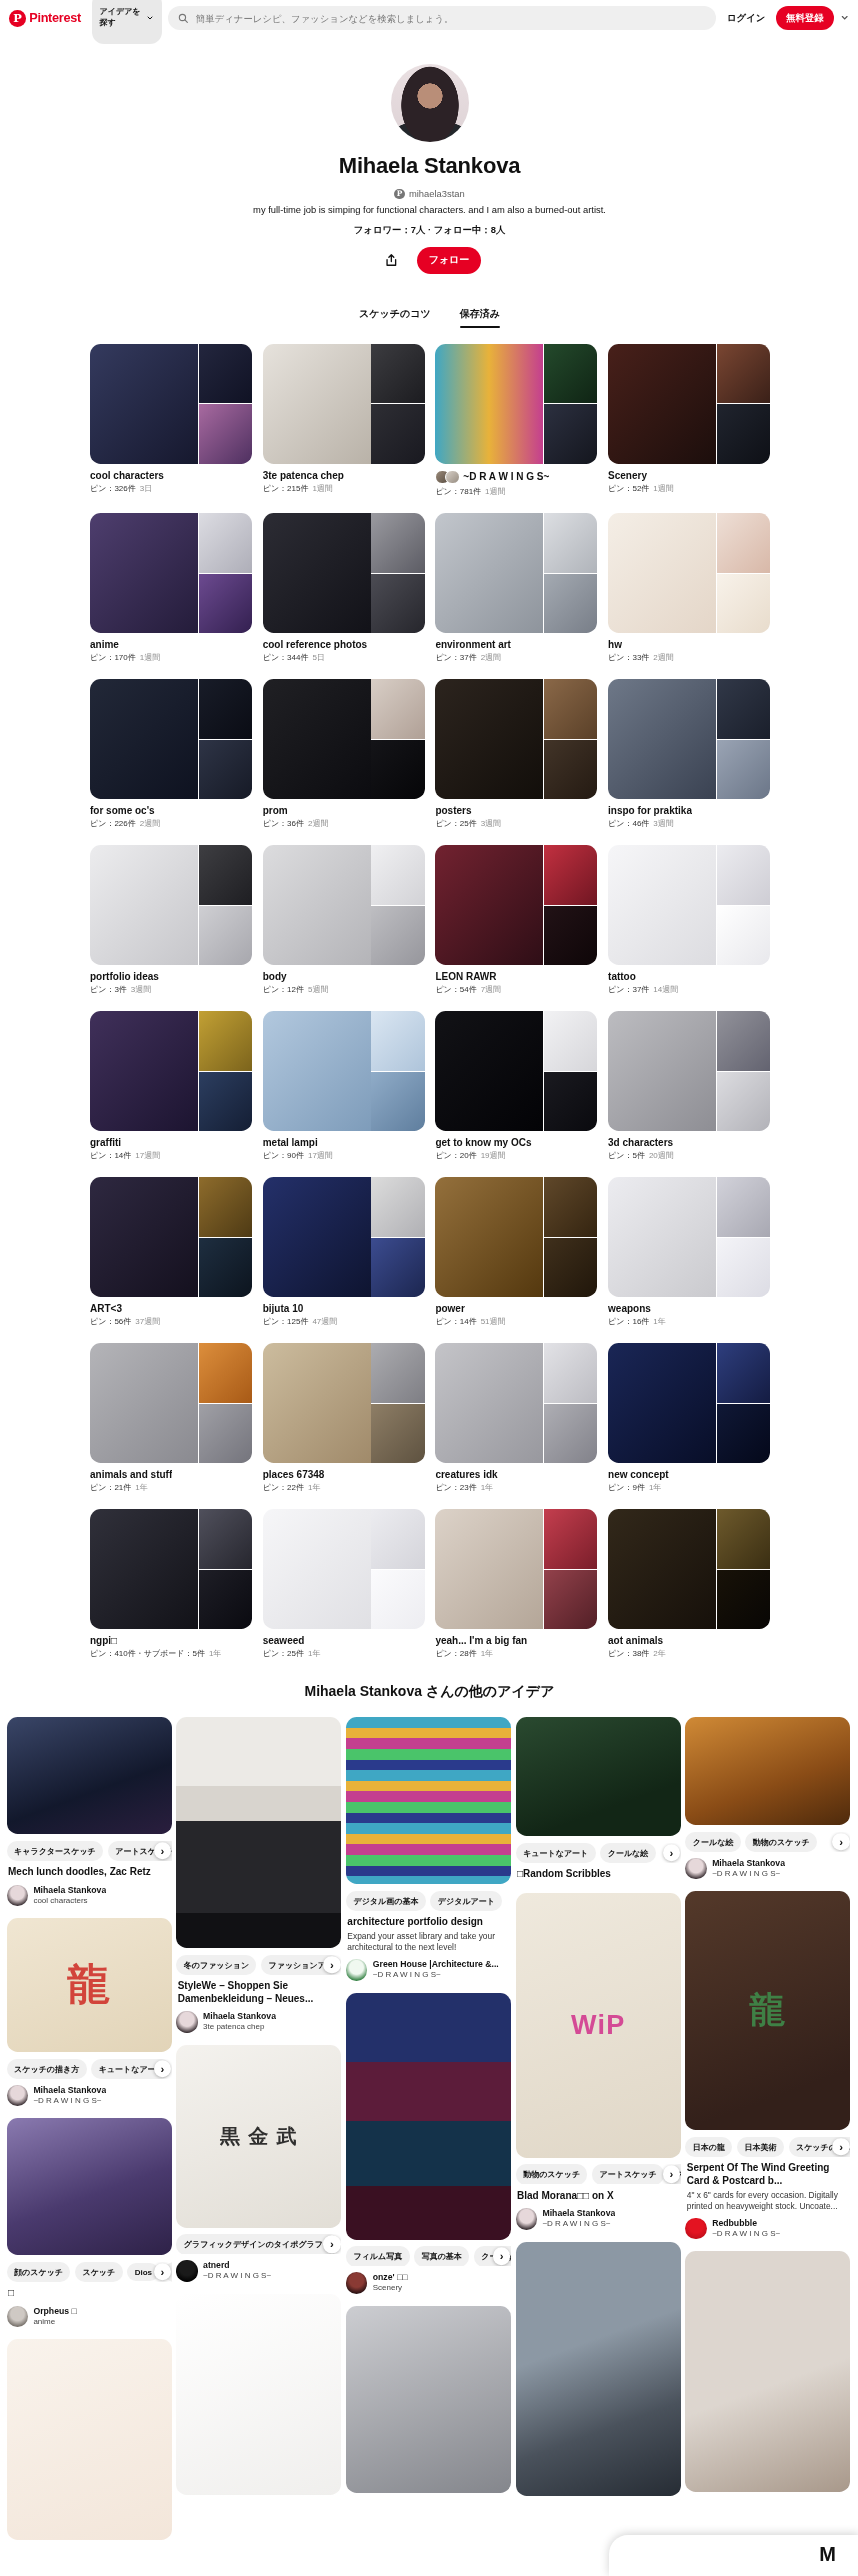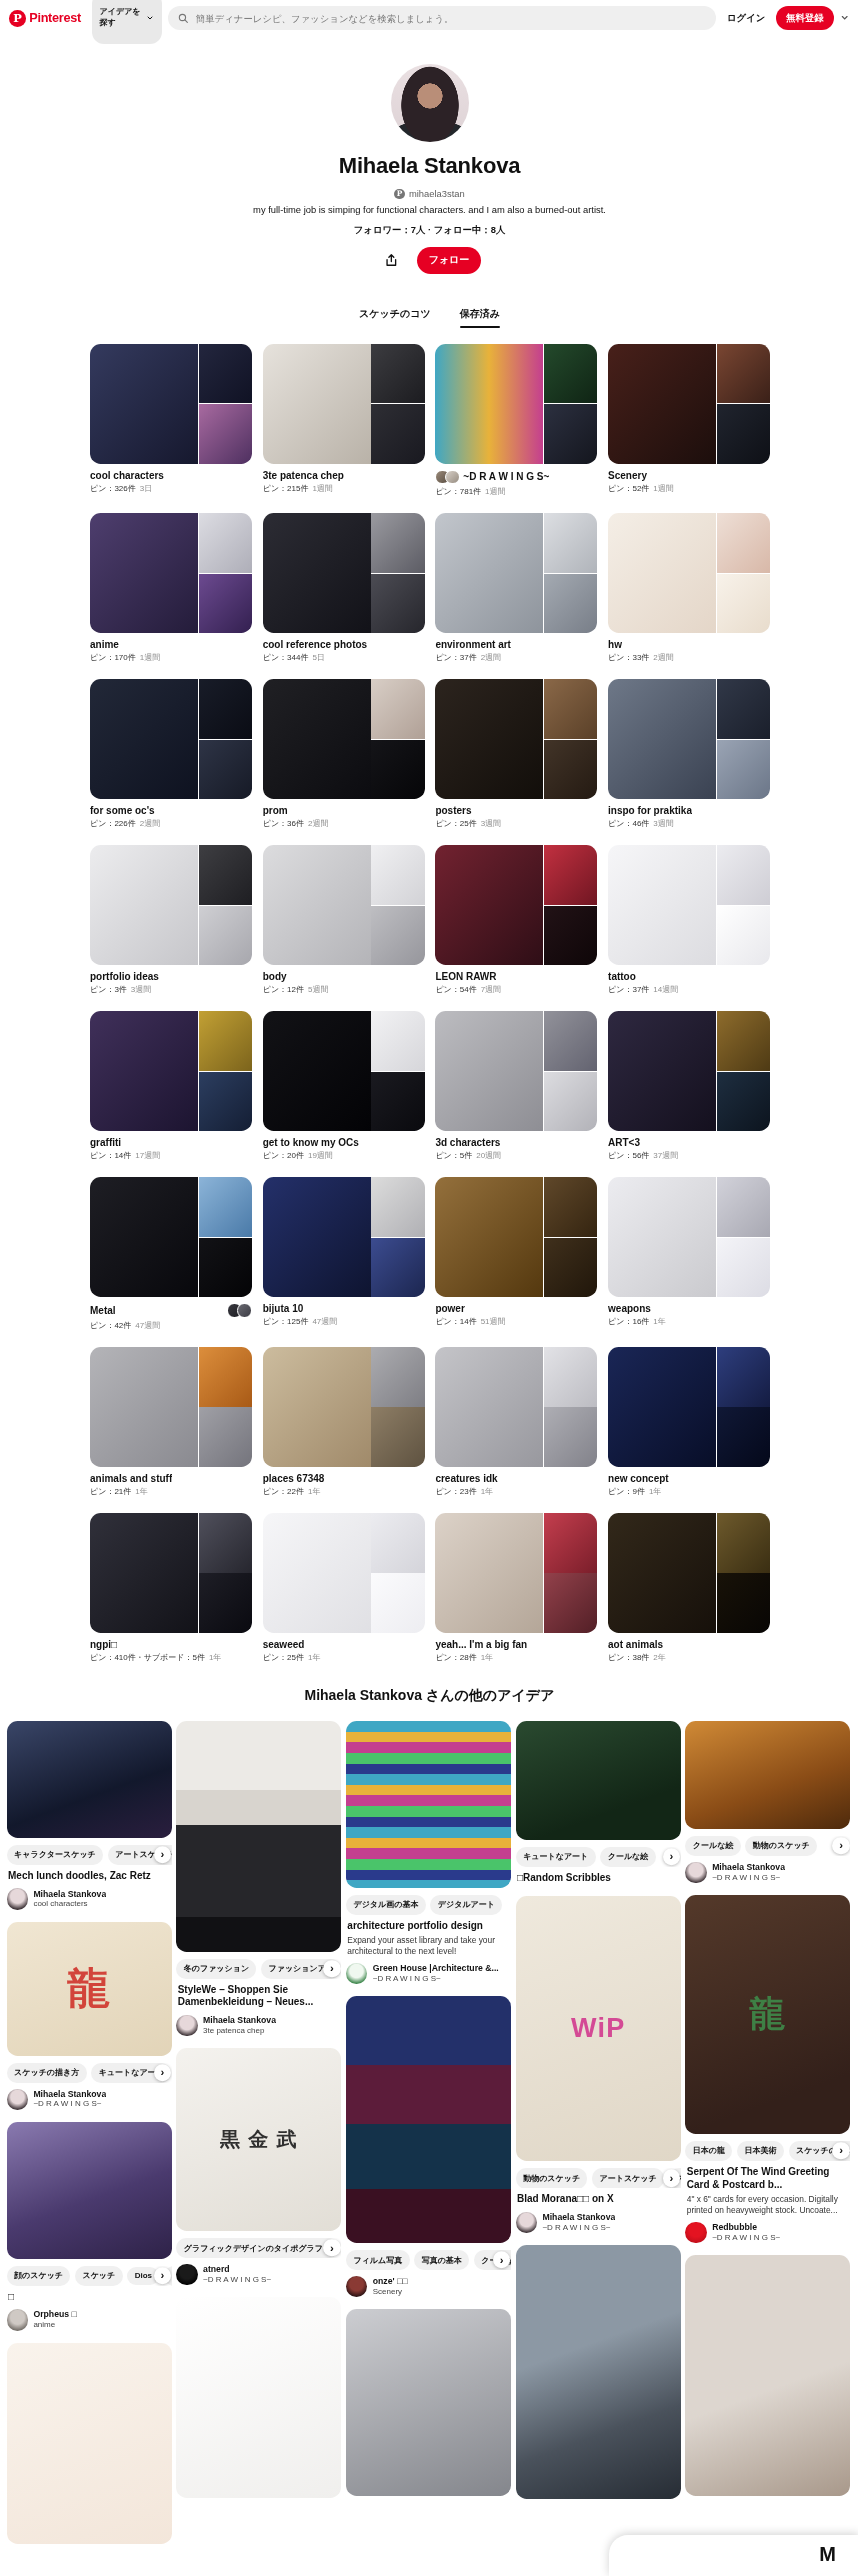--- a/index.html
+++ b/index.html
@@ -364,20 +364,33 @@
           <div class="cover-thumb" style="background: linear-gradient(135deg, rgb(44, 62, 96), rgb(20, 30, 52));"></div>
         </div>
       </div>
       <div class="board-title-row">
         <span class="board-title">graffiti</span>
       </div>
       <div class="board-stats"><span class="board-pins">ピン：14件</span><span class="board-time">17週間</span></div>
     </div>
     <div class="board-card">
       <div class="board-cover">
+        <div class="cover-main" style="background: linear-gradient(135deg, rgb(178, 200, 222), rgb(126, 156, 186));"></div>
+        <div class="cover-side">
+          <div class="cover-thumb" style="background: linear-gradient(135deg, rgb(218, 230, 242), rgb(174, 196, 218));"></div>
+          <div class="cover-thumb" style="background: linear-gradient(135deg, rgb(144, 172, 200), rgb(95, 126, 158));"></div>
+        </div>
+      </div>
+      <div class="board-title-row">
+        <span class="board-title">metal lampi</span>
+      </div>
+      <div class="board-stats"><span class="board-pins">ピン：90件</span><span class="board-time">17週間</span></div>
+    </div>
+    <div class="board-card">
+      <div class="board-cover">
         <div class="cover-main" style="background: linear-gradient(135deg, rgb(18, 18, 22), rgb(3, 3, 6));"></div>
         <div class="cover-side">
           <div class="cover-thumb" style="background: linear-gradient(135deg, rgb(242, 242, 244), rgb(214, 214, 218));"></div>
           <div class="cover-thumb" style="background: linear-gradient(135deg, rgb(26, 26, 32), rgb(10, 10, 14));"></div>
         </div>
       </div>
       <div class="board-title-row">
         <span class="board-title">get to know my OCs</span>
       </div>
       <div class="board-stats"><span class="board-pins">ピン：20件</span><span class="board-time">19週間</span></div>
@@ -400,37 +413,20 @@
         <div class="cover-main" style="background: linear-gradient(135deg, rgb(46, 40, 64), rgb(20, 16, 30));"></div>
         <div class="cover-side">
           <div class="cover-thumb" style="background: linear-gradient(135deg, rgb(142, 108, 44), rgb(78, 58, 20));"></div>
           <div class="cover-thumb" style="background: linear-gradient(135deg, rgb(30, 46, 64), rgb(12, 20, 30));"></div>
         </div>
       </div>
       <div class="board-title-row">
         <span class="board-title">ART&lt;3</span>
       </div>
       <div class="board-stats"><span class="board-pins">ピン：56件</span><span class="board-time">37週間</span></div>
-    </div>
-    <div class="board-card">
-      <div class="board-cover">
-        <div class="cover-main" style="background: linear-gradient(135deg, rgb(30, 30, 36), rgb(8, 8, 12));"></div>
-        <div class="cover-side">
-          <div class="cover-thumb" style="background: linear-gradient(135deg, rgb(140, 180, 216), rgb(74, 122, 168));"></div>
-          <div class="cover-thumb" style="background: linear-gradient(135deg, rgb(18, 18, 22), rgb(4, 4, 6));"></div>
-        </div>
-      </div>
-      <div class="board-title-row">
-        <span class="board-title">Metal</span>
-        <span class="collab-wrap after">
-          <span class="collab" style="background: linear-gradient(135deg, rgb(58, 58, 64), rgb(28, 28, 34));"></span>
-          <span class="collab" style="background: linear-gradient(135deg, rgb(106, 106, 114), rgb(60, 60, 68));"></span>
-        </span>
-      </div>
-      <div class="board-stats"><span class="board-pins">ピン：42件</span><span class="board-time">47週間</span></div>
     </div>
     <div class="board-card">
       <div class="board-cover">
         <div class="cover-main" style="background: linear-gradient(135deg, rgb(36, 48, 106), rgb(14, 20, 48));"></div>
         <div class="cover-side">
           <div class="cover-thumb" style="background: linear-gradient(135deg, rgb(220, 220, 220), rgb(176, 176, 180));"></div>
           <div class="cover-thumb" style="background: linear-gradient(135deg, rgb(60, 76, 144), rgb(28, 38, 80));"></div>
         </div>
       </div>
       <div class="board-title-row">

